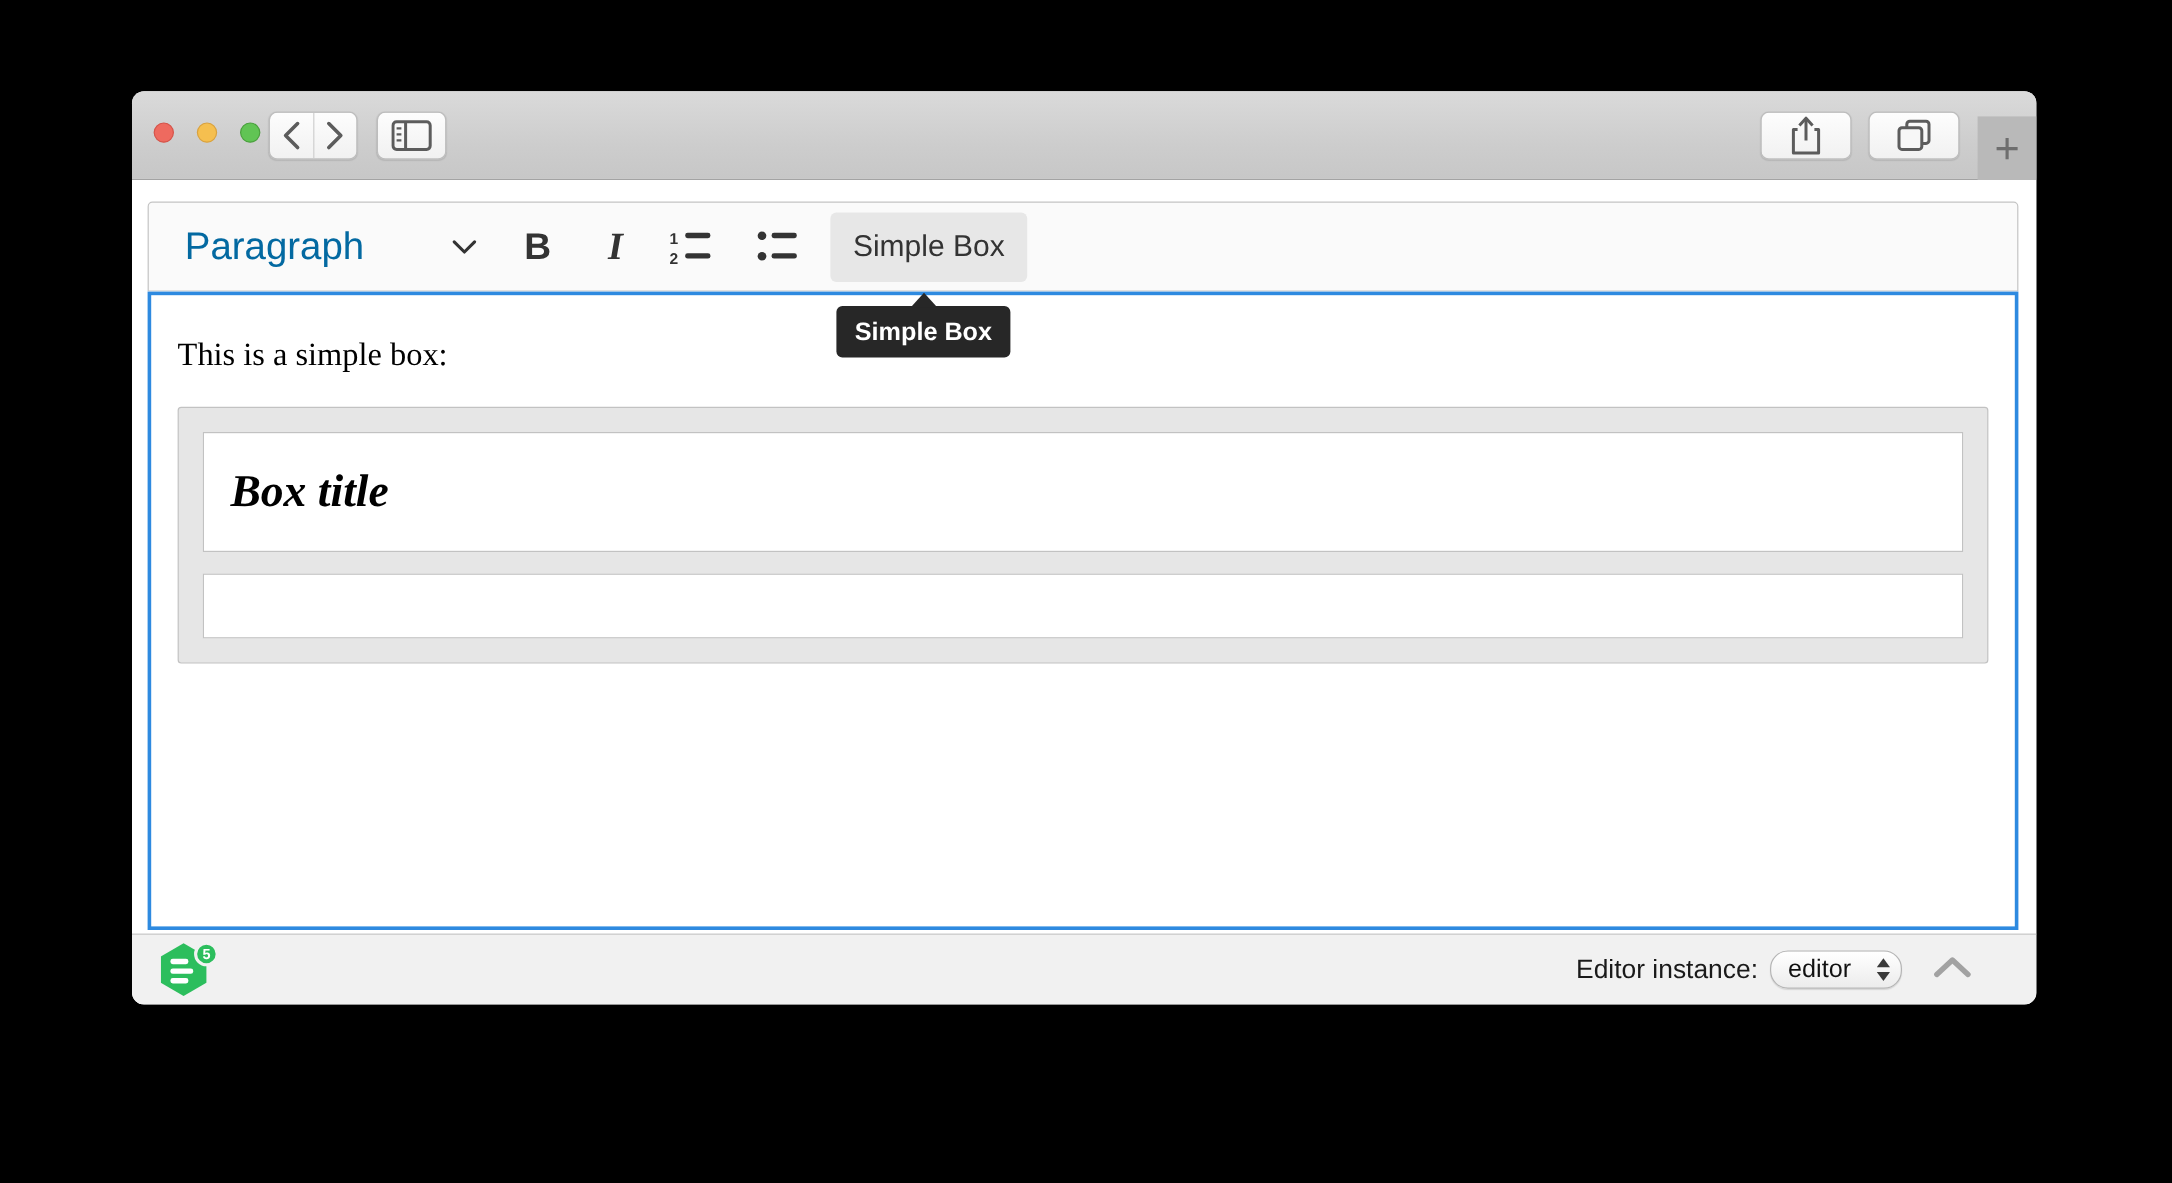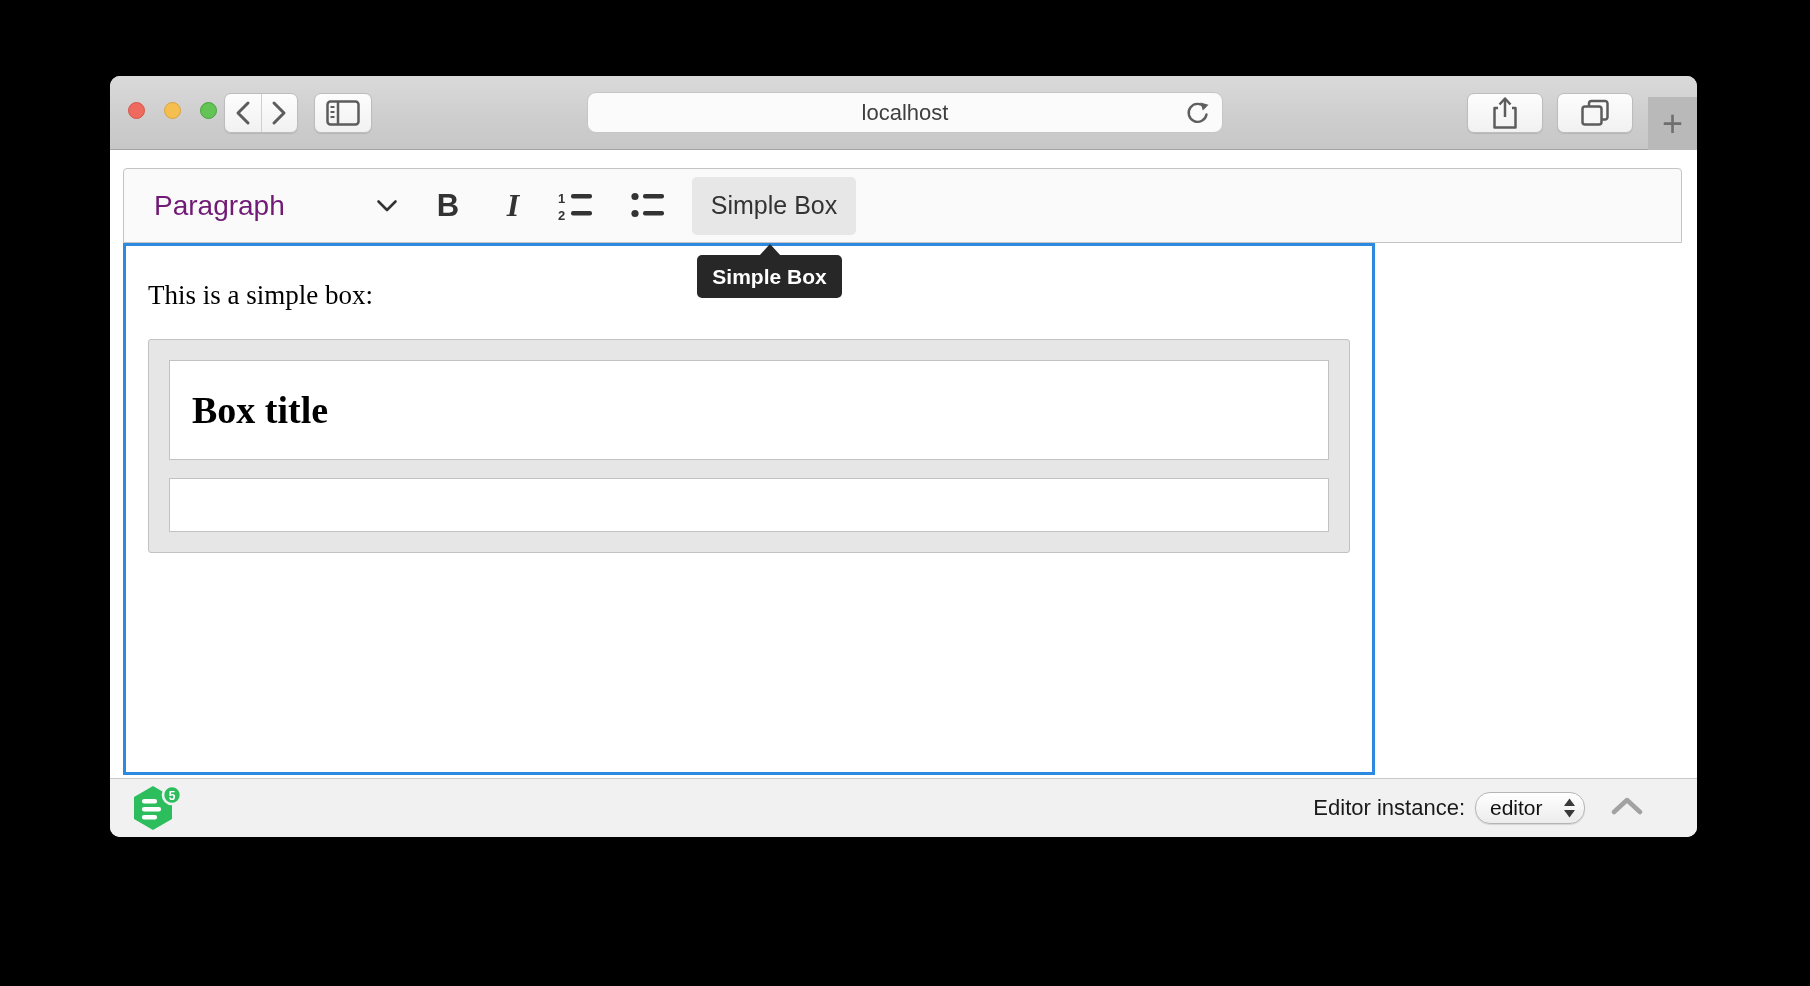--- a/index.html
+++ b/index.html
@@ -54,43 +54,43 @@
   }
   
   .page{position:relative;flex:1;background:#fff;}
   .ck-toolbar{
     position:absolute;left:13px;top:18px;width:1559px;height:75px;box-sizing:border-box;
     background:#fafafa;border:1px solid #c4c4c4;border-radius:4px 4px 0 0;
     display:flex;align-items:center;padding:0 12px 0 30px;
   }
   .dd{width:250px;height:58px;display:flex;align-items:center;justify-content:space-between;
     border-radius:5px;padding:0 6px 0 0;box-sizing:border-box;}
-  .dd-label{font-size:28px;color:#701a75;}
+  .dd-label{font-size:32px;color:#0369a1;}
   .tb-btn{height:58px;display:flex;align-items:center;justify-content:center;
     background:transparent;border:none;border-radius:5px;padding:0;color:#333;}
   .tb-bold{width:48px;margin-left:20px;font-weight:bold;font-size:31px;font-family:"Liberation Sans",sans-serif;}
   .tb-italic{width:46px;margin-left:18px;font-style:italic;font-weight:600;font-size:32px;font-family:"Liberation Serif",serif;}
   .tb-icon{width:52px;}
   .tb-numlist{margin-left:14px;}
   .tb-bullist{margin-left:20px;}
   .tb-simplebox{margin-left:18px;width:164px;background:#e7e7e7;font-size:25px;color:#333;}
   .ck-editable{
-    position:absolute;left:13px;top:93px;width:1252px;height:532px;box-sizing:border-box;
+    position:absolute;left:13px;top:93px;width:1559px;height:532px;box-sizing:border-box;
     border:3px solid #2e8ae0;background:#fff;overflow:hidden;
     padding:31px 22px 0 22px;
     font-family:"Liberation Serif",serif;color:#000;
   }
   .ck-editable p.intro{margin:0;font-size:27px;line-height:36px;}
   .simple-box{
     margin-top:26px;background:#e6e6e6;border:1px solid #c2c2c2;border-radius:3px;padding:20px;
   }
   .sb-title{
     margin:0;background:#fff;border:1px solid #c2c2c2;height:100px;box-sizing:border-box;
     display:flex;align-items:center;padding:0 22px;
-    font-size:38px;font-weight:bold;font-family:"Liberation Serif",serif;
+    font-size:38px;font-weight:bold;font-family:"Liberation Serif",serif;font-style:italic;
   }
   .sb-desc{
     margin-top:18px;background:#fff;border:1px solid #c2c2c2;padding:26px 22px;
   }
   .sb-desc p{margin:34px 0 0 0;font-size:27px;line-height:34px;}
   .sb-desc ul{margin:36px 0 8px 0;padding-left:80px;}
   .sb-desc li{font-size:27px;line-height:42px;}
   .tooltip{
     position:absolute;left:587px;top:105px;width:145px;height:43px;
     background:#272727;border-radius:5px;color:#fff;
@@ -147,29 +147,20 @@
     <button class="chrome-btn btn-sidebar">
       <svg width="34" height="26" viewBox="0 0 34 26">
         <rect x="1.5" y="1.5" width="31" height="23" rx="3" fill="none" stroke="#5c5c5c" stroke-width="2.5"></rect>
         <line x1="12" y1="1.5" x2="12" y2="24.5" stroke="#5c5c5c" stroke-width="2.5"></line>
         <line x1="4.5" y1="7" x2="8.5" y2="7" stroke="#5c5c5c" stroke-width="2"></line>
         <line x1="4.5" y1="12" x2="8.5" y2="12" stroke="#5c5c5c" stroke-width="2"></line>
         <line x1="4.5" y1="17" x2="8.5" y2="17" stroke="#5c5c5c" stroke-width="2"></line>
       </svg>
     </button>
 
-    <div class="url-field">
-      <span>localhost</span>
-      <span class="url-refresh">
-        <svg width="26" height="26" viewBox="0 0 26 26">
-          <path d="M 20.5 7 A 9 9 0 1 0 22.5 14.5" fill="none" stroke="#5f5f5f" stroke-width="2.4" stroke-linecap="round"></path>
-          <polygon points="16.5,2.5 24.5,4.8 18.8,10.5" fill="#5f5f5f"></polygon>
-        </svg>
-      </span>
-    </div>
 
     <button class="chrome-btn btn-share">
       <svg width="30" height="34" viewBox="0 0 30 34">
         <path d="M8 12 H4.5 V31.5 H25.5 V12 H22" fill="none" stroke="#5c5c5c" stroke-width="2.5" stroke-linejoin="round"></path>
         <line x1="15" y1="21" x2="15" y2="3.5" stroke="#5c5c5c" stroke-width="2.5"></line>
         <polyline points="9.5,8.5 15,2.5 20.5,8.5" fill="none" stroke="#5c5c5c" stroke-width="2.5" stroke-linejoin="round"></polyline>
       </svg>
     </button>
 
     <button class="chrome-btn btn-tabs">

